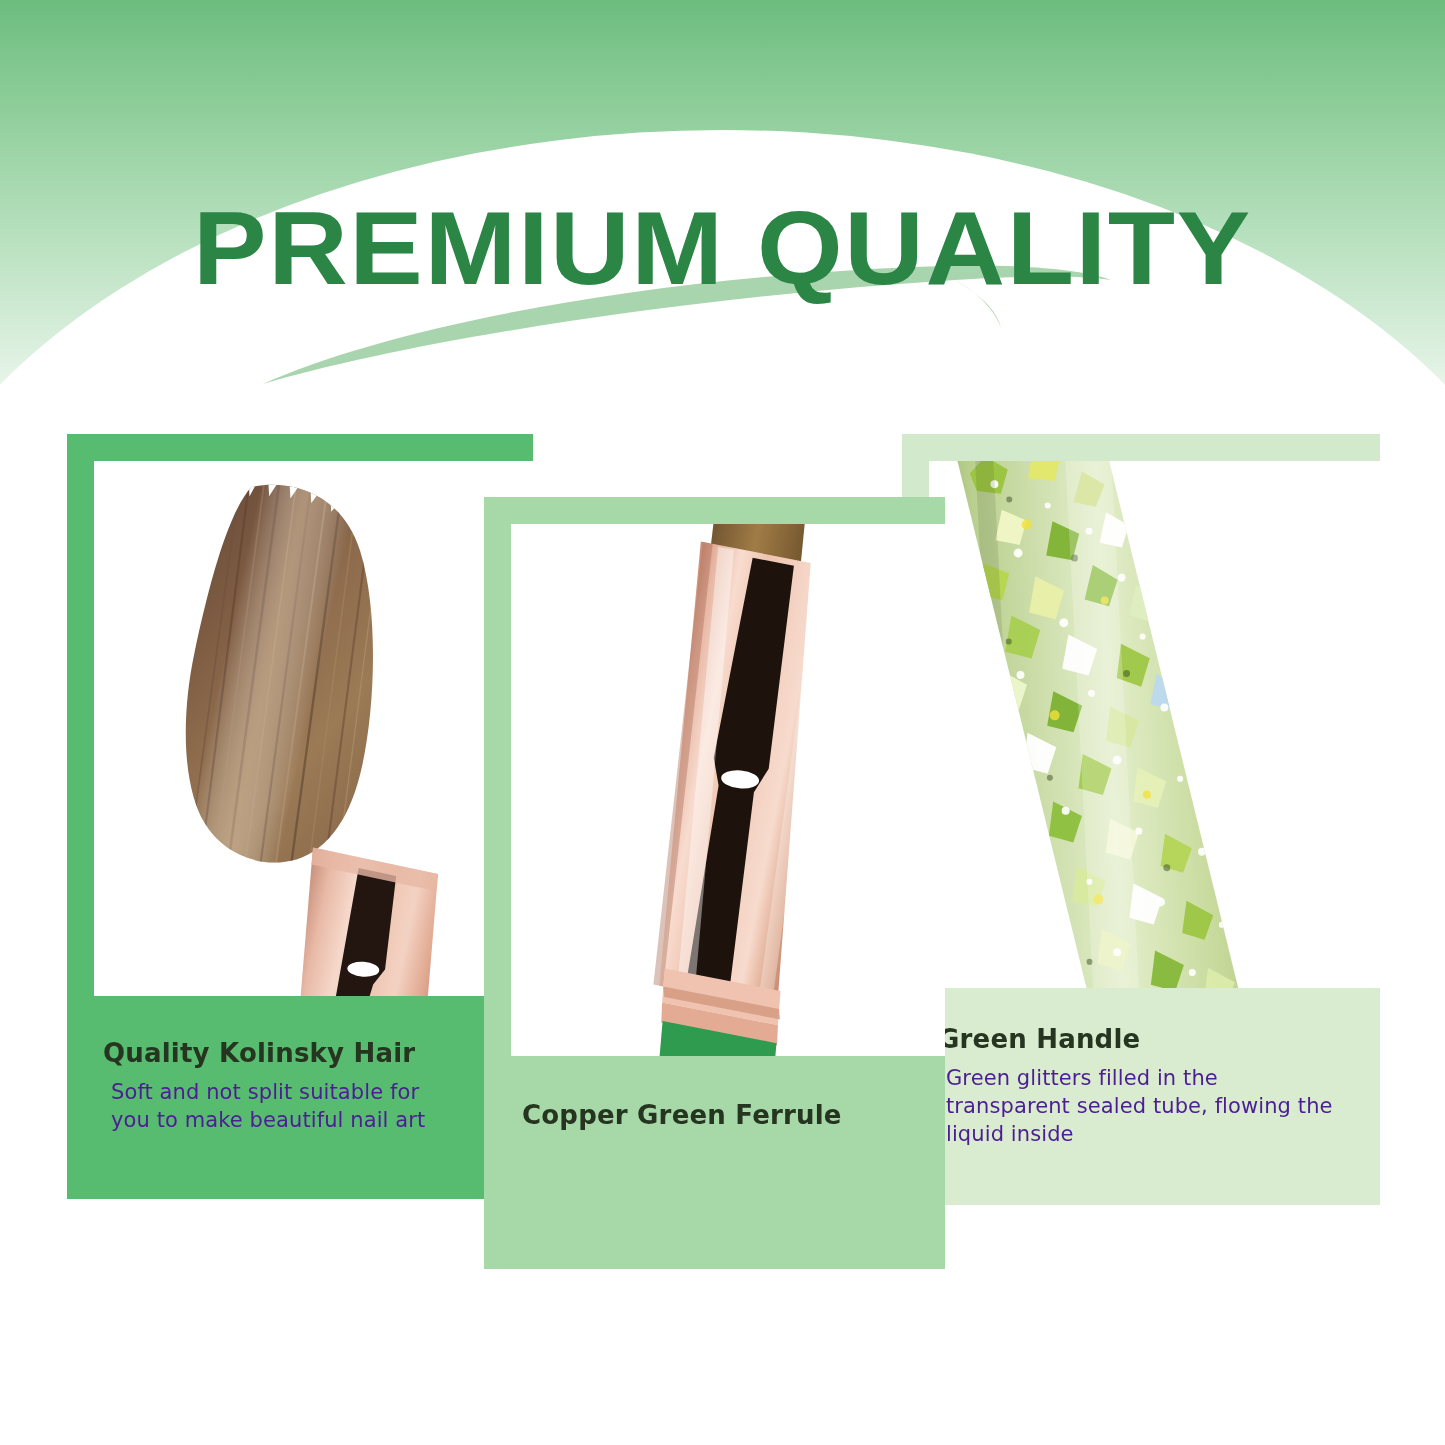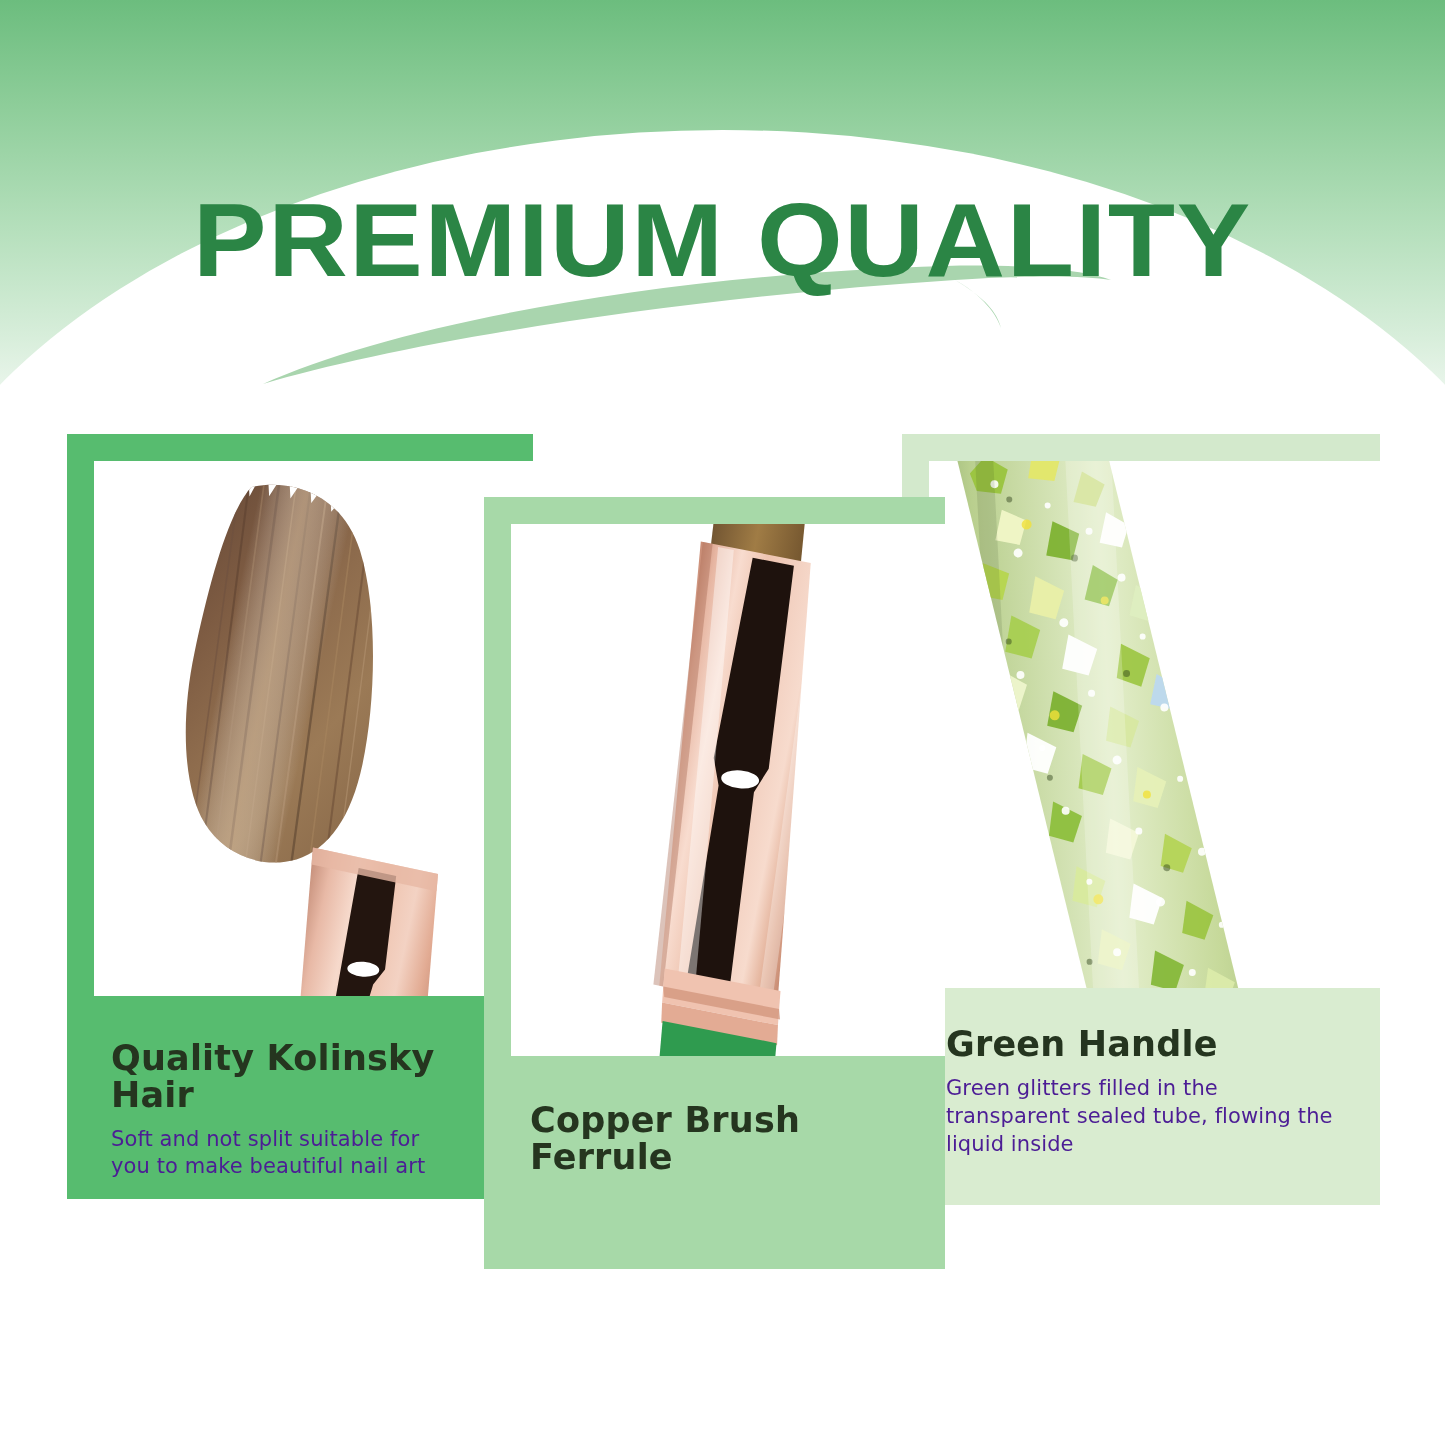--- a/index.html
+++ b/index.html
@@ -8,35 +8,35 @@
   #stage{position:relative;width:1445px;height:1445px;background:#ffffff;overflow:hidden;}
 
   
   .banner{position:absolute;left:0;top:0;width:1445px;height:470px;overflow:hidden;}
   .banner-grad{position:absolute;left:0;top:0;width:1445px;height:470px;
       background:linear-gradient(180deg,#6cbd7e 0%,#8dcd99 22%,#b4dfbb 48%,#d8eedb 72%,#f2f9f3 88%,#ffffff 100%);}
   .banner-arc{position:absolute;left:-130px;top:130px;width:1705px;height:1180px;
       background:#ffffff;border-radius:50% 50% 0 0 / 46% 46% 0 0;}
 
   
-  .title-wrap{position:absolute;left:0;top:188px;width:1445px;text-align:center;}
+  .title-wrap{position:absolute;left:0;top:196px;width:1445px;text-align:center;}
   .title{display:inline-block;color:#2b8545;font-family:"Liberation Sans","DejaVu Sans",sans-serif;
       font-weight:bold;font-size:104px;letter-spacing:1.5px;line-height:1;
       transform:scaleX(1.06);transform-origin:center;white-space:nowrap;}
 
   .swoosh{position:absolute;left:255px;top:258px;width:860px;height:130px;pointer-events:none;}
 
   
   .card{position:absolute;box-sizing:border-box;}
   .card-frame{position:absolute;inset:0;}
   .card-photo{position:absolute;background:#ffffff;overflow:hidden;}
   .card-panel{position:absolute;box-sizing:border-box;}
 
   .card-title{font-family:"DejaVu Sans",sans-serif;font-weight:bold;color:#25351f;
-      font-size:35px;line-height:1.05;letter-spacing:.2px;margin:0 0 12px 8px;}
+      font-size:26px;line-height:1.05;letter-spacing:.2px;margin:0 0 12px 0;}
   .card-body{font-family:"DejaVu Sans",sans-serif;font-weight:normal;color:#4c1d95;
       font-size:21px;line-height:1.33;letter-spacing:.1px;margin:8px;}
 
   
   #card1{left:67px;top:434px;width:466px;height:765px;}
   #card1 .card-frame{background:#57bc6f;}
   #card1 .card-photo{left:27px;top:27px;right:0px;height:535px;}
   #card1 .card-panel{left:0;top:562px;width:439px;height:203px;background:#57bc6f;padding:44px 36px 0 36px;}
 
   
@@ -307,17 +307,17 @@
           <path d="M188,452 L306,452 L310,486 L192,486 Z" fill="#f0c3b0"></path>
           <path d="M190,470 L308,470 L311,480 L193,480 Z" fill="#cf9178" opacity=".7"></path>
           <path d="M192,486 L310,486 L313,506 L195,506 Z" fill="#e3ab94"></path>
 
           <path d="M196,504 L312,504 L318,560 L202,560 Z" fill="#2f9b4f"></path>
         </g>
       </svg>
     </div>
 
     <div class="card-panel">
-      <p class="card-title">Copper Brush Ferrule</p>
+      <p class="card-title">Copper Green Ferrule</p>
     </div>
   </div>
 
 </div>
 
 </body></html>

